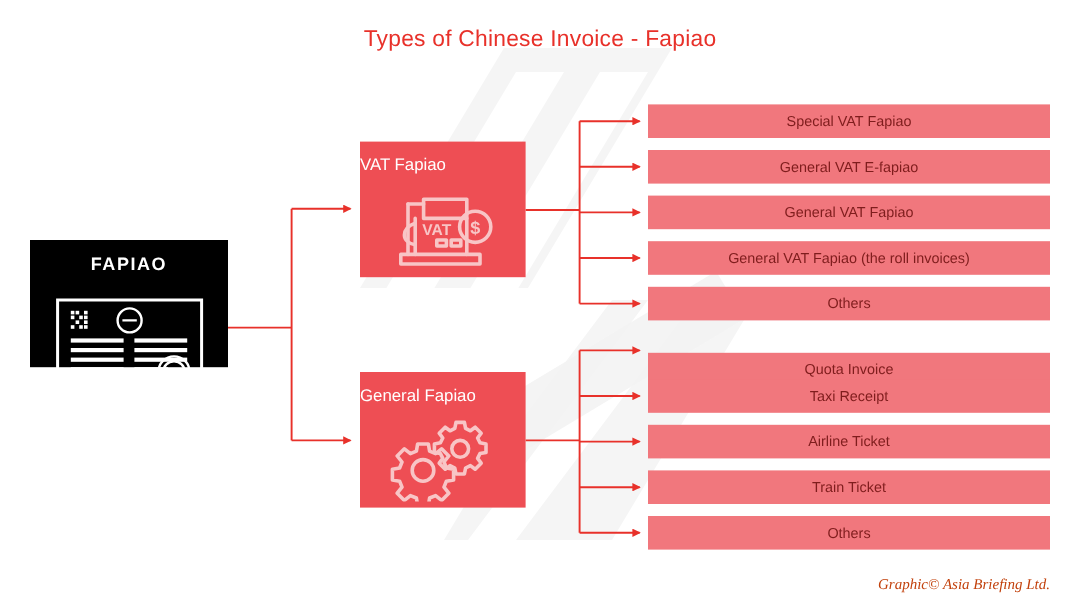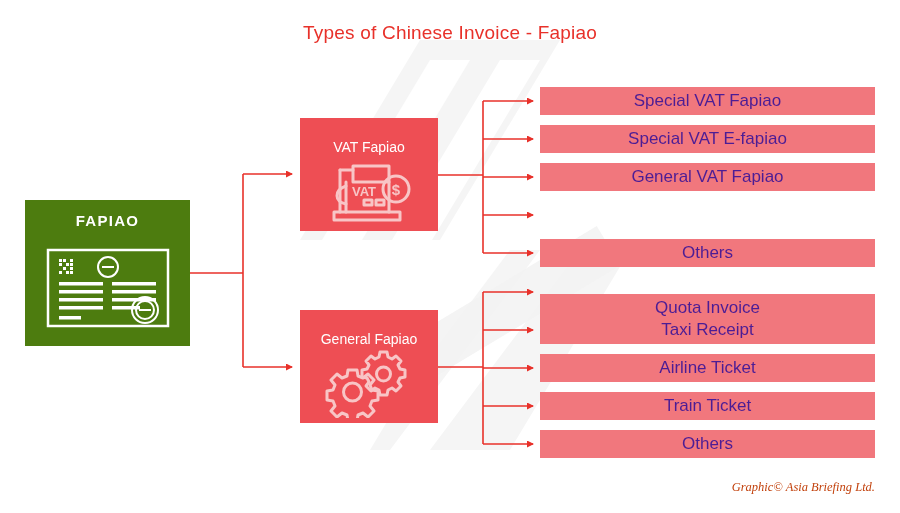--- a/index.html
+++ b/index.html
@@ -39,22 +39,22 @@
     letter-spacing: 0.2px;
     z-index: 5;
   }
 
   
   .root-box {
     position: absolute;
     left: 25px;
     top: 200px;
     width: 165px;
-    height: 146px;
-    background: #4d7c0f;
+    height: 106px;
+    background: #000000;
     z-index: 4;
   }
   .root-label {
     position: absolute;
     left: 0;
     top: 12px;
     width: 165px;
     text-align: center;
     color: #ffffff;
     font-size: 15px;
@@ -77,24 +77,23 @@
     background: #ee4e54;
     z-index: 4;
   }
   .mid-box.vat { top: 118px; }
   .mid-box.general { top: 310px; }
   .mid-label {
     position: absolute;
     left: 0;
     top: 11px;
     width: 138px;
-    text-align: center;
+    text-align: left;
     color: #ffffff;
     font-size: 14px;
-    margin-top: 10px;
   }
   .mid-icon {
     position: absolute;
     left: 50%;
     transform: translateX(-50%);
     top: 38px;
   }
 
   
   .leaf-bar {
@@ -105,22 +104,22 @@
     background: #f1777d;
     z-index: 4;
   }
   .leaf-text {
     position: absolute;
     left: 0; top: 0;
     width: 335px;
     height: 28px;
     line-height: 28px;
     text-align: center;
-    color: #4c1d95;
-    font-size: 17px;
+    color: #7f1d1d;
+    font-size: 12px;
   }
 
   
   .connectors {
     position: absolute;
     left: 0; top: 0;
     width: 900px; height: 513px;
     z-index: 3;
     pointer-events: none;
   }
@@ -286,25 +285,28 @@
         <path d="M27 22 l9 0 1 6 5 2 5-4 6 6 -4 5 2 5 6 1 0 9 -6 1 -2 5 4 5 -6 6 -5-4 -5 2 -1 6 -9 0 -1-6 -5-2 -5 4 -6-6 4-5 -2-5 -6-1 0-9 6-1 2-5 -4-5 6-6 5 4 5-2 z"></path>
         <circle cx="31.5" cy="44" r="9"></circle>
       </g>
     </svg>
   </div>
 
   <div class="leaf-bar" style="top:87px">
     <div class="leaf-text">Special VAT Fapiao</div>
   </div>
   <div class="leaf-bar" style="top:125px">
-    <div class="leaf-text">Special VAT E-fapiao</div>
+    <div class="leaf-text">General VAT E-fapiao</div>
   </div>
   <div class="leaf-bar" style="top:163px">
     <div class="leaf-text">General VAT Fapiao</div>
   </div>
+  <div class="leaf-bar" style="top:201px">
+    <div class="leaf-text">General VAT Fapiao (the roll invoices)</div>
+  </div>
   <div class="leaf-bar" style="top:239px">
     <div class="leaf-text">Others</div>
   </div>
 
   <div class="leaf-bar" style="top:294px">
     <div class="leaf-text">Quota Invoice</div>
   </div>
   <div class="leaf-bar" style="top:316px">
     <div class="leaf-text">Taxi Receipt</div>
   </div>

